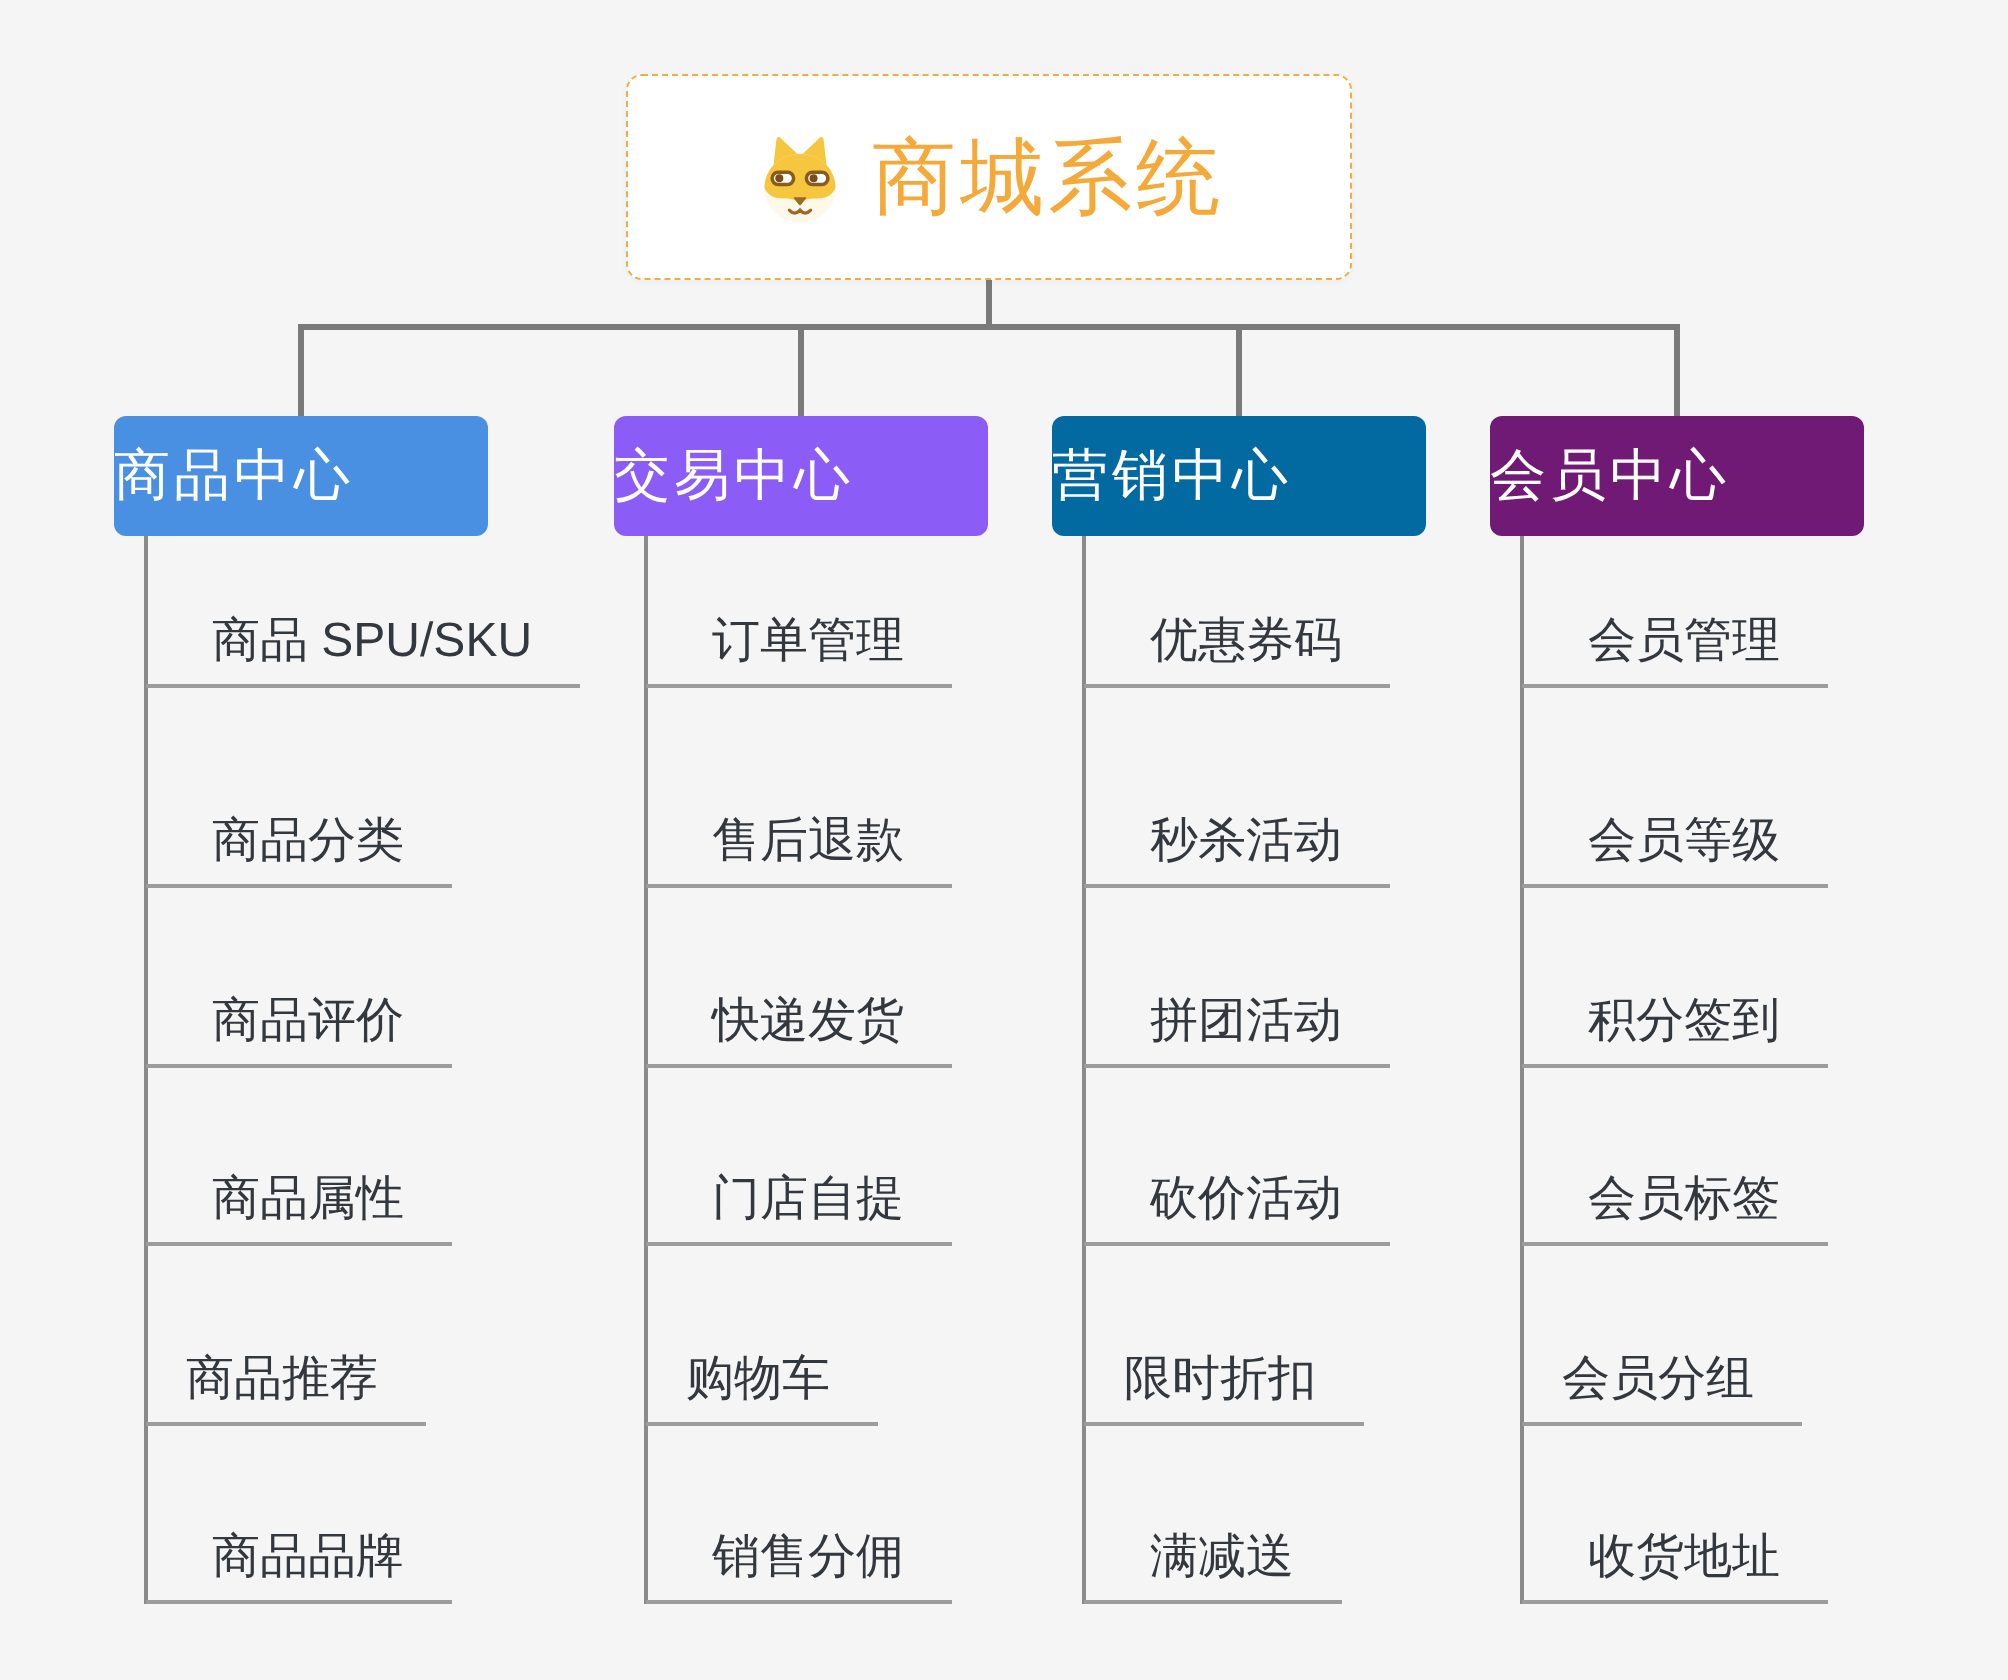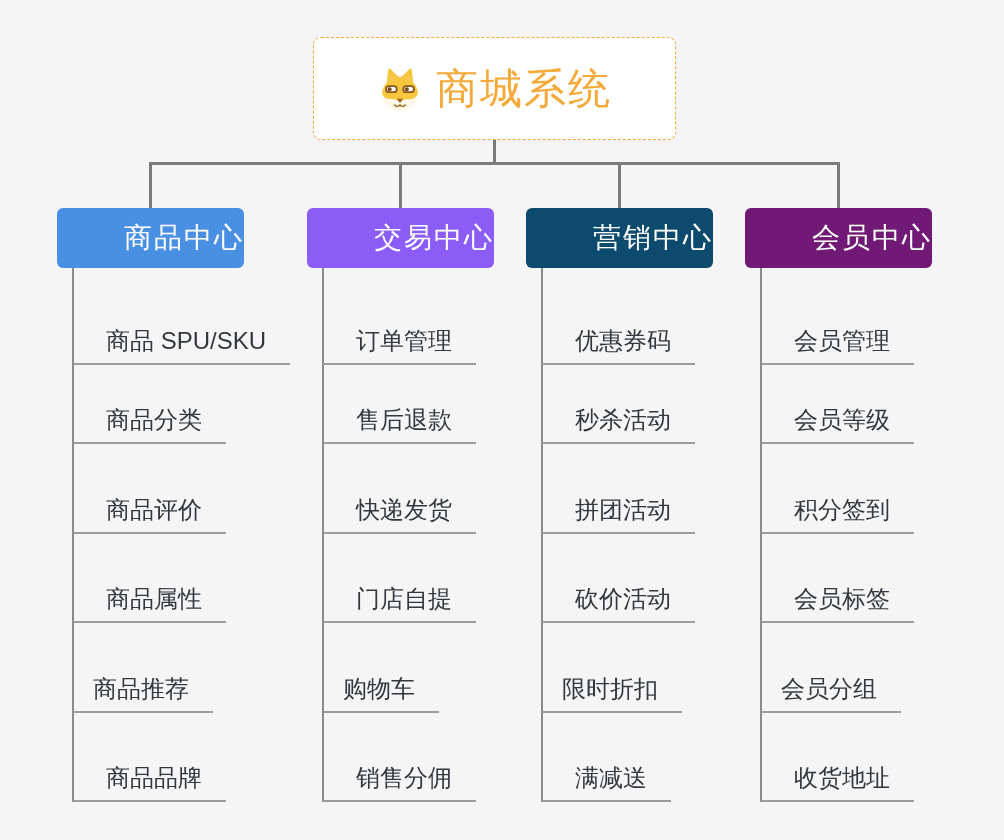--- a/index.html
+++ b/index.html
@@ -54,21 +54,21 @@
   .col-2 { left: 526px; }
   .col-3 { left: 745px; }
 
   .branch-box {
     position: absolute;
     left: 0; top: 208px;
     width: 187px; height: 60px;
     border-radius: 6px;
     display: flex;
     align-items: center;
-    justify-content: flex-end;
+    justify-content: flex-start;
     color: #ffffff;
     font-size: 28px;
     letter-spacing: 2px;
     white-space: nowrap;
   }
 
   .vline {
     position: absolute;
     left: 15px; top: 268px;
     width: 2px; height: 534px;
@@ -81,21 +81,21 @@
     height: 38px;
     box-sizing: border-box;
     display: flex;
     align-items: flex-end;
     padding: 0 24px 6px 33px;
     border-bottom: 2px solid #9c9c9c;
     font-size: 24px;
     color: #33383e;
     white-space: nowrap;
   }
-  .r0 { top: 327px; }
+  .r0 { top: 306px; }
   .r1 { top: 406px; }
   .r2 { top: 496px; }
   .r3 { top: 585px; }
   .r4 { top: 675px; padding-left: 20px; }
   .r5 { top: 764px; }
 </style>
 </head>
 <body>
 
 <div class="canvas">
@@ -145,21 +145,21 @@
     <div class="vline"></div>
     <div class="leaf r0">订单管理</div>
     <div class="leaf r1">售后退款</div>
     <div class="leaf r2">快递发货</div>
     <div class="leaf r3">门店自提</div>
     <div class="leaf r4">购物车</div>
     <div class="leaf r5">销售分佣</div>
   </div>
 
   <div class="col col-2">
-    <div class="branch-box" style="background: #0c4a6e;">
+    <div class="branch-box" style="background: #0369a1;">
       <span>营销中心</span>
     </div>
     <div class="vline"></div>
     <div class="leaf r1">秒杀活动</div>
     <div class="leaf r0">优惠券码</div>
     <div class="leaf r2">拼团活动</div>
     <div class="leaf r3">砍价活动</div>
     <div class="leaf r4">限时折扣</div>
     <div class="leaf r5">满减送</div>
   </div>

